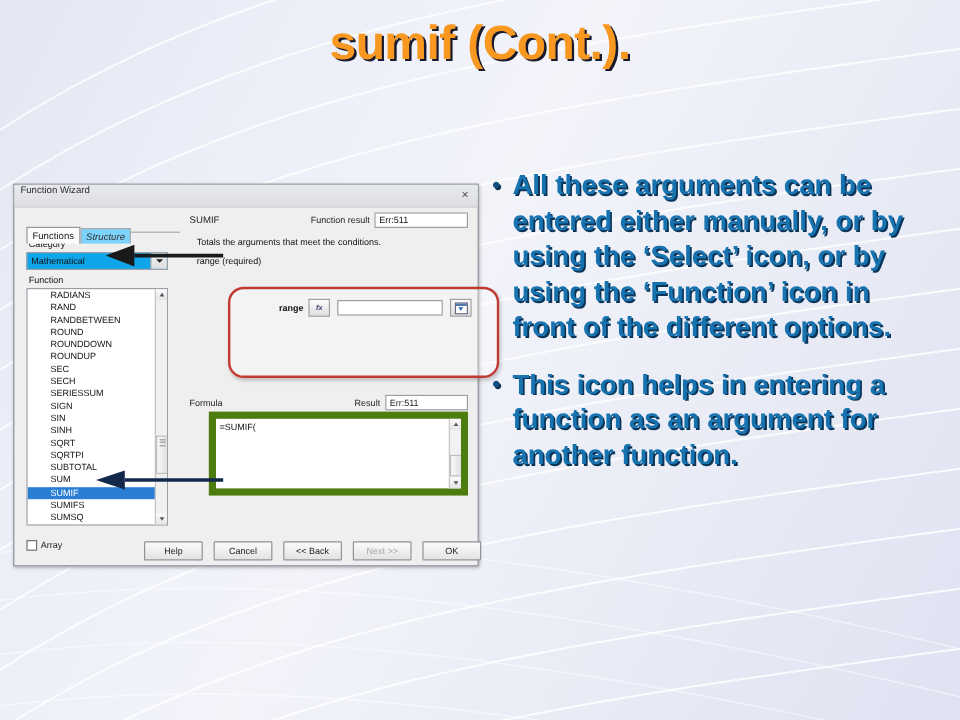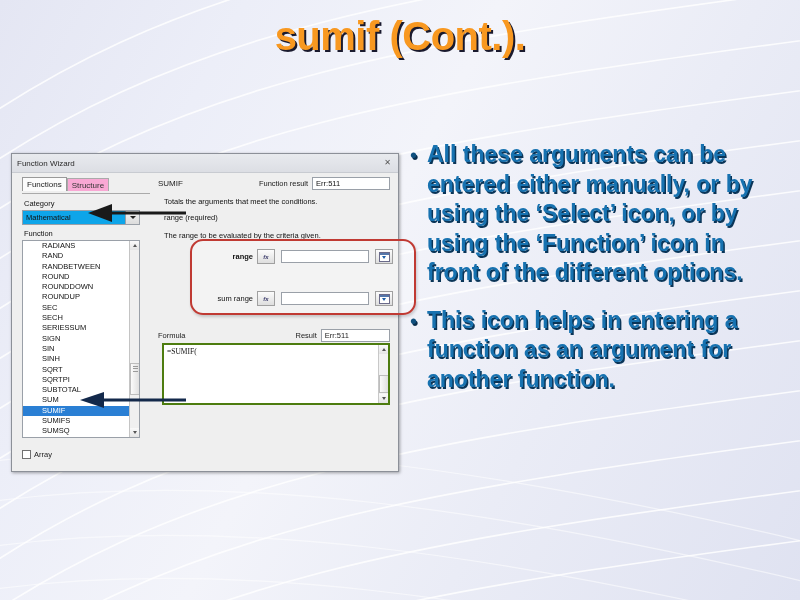--- a/index.html
+++ b/index.html
@@ -69,42 +69,42 @@
     background: #efefef;
     border: 1px solid #8c9098;
     box-shadow: 1px 1px 3px rgba(0,0,0,.35);
     font-size: 7.5px;
     color: #1c1c1c;
   }
   #dialog-titlebar {
     height: 18px;
     background: linear-gradient(#e8eaee, #dcdee4);
     border-bottom: 1px solid #c8cbd1;
-    display: flex; align-items: center;
+    display: flex; align-items: flex-start;
     padding: 0 5px;
     position: relative;
   }
   #dialog-title { font-size: 8px; color: #2a2a2a; }
   #dialog-close {
     position: absolute; right: 5px; top: 4px;
     width: 11px; height: 10px;
     font-size: 8px; line-height: 10px; text-align: center;
     color: #555;
   }
   #dialog-body { position: relative; width:100%; height: 298px; }
 
   
-  #tabs { position:absolute; left:10px; top:4px; display:flex; align-items:flex-end; }
+  #tabs { position:absolute; left:10px; top:16px; display:flex; align-items:flex-end; }
   .tab {
     font-size: 8px; padding: 2px 4px 1px 4px;
     border: 1px solid #aaa; border-bottom: none;
     background: #f6f6f6;
   }
   .tab.active { background: #fbfbfb; border-color:#999; position:relative; z-index:2; padding-bottom:2px;}
-  .tab.inactive { background: #f9a8d4; color:#333; }
+  .tab.inactive { background: #7dd3fc; color:#333;font-style:italic; }
   #tabstrip-line {
     position:absolute; left:10px; top:20px; width:128px;
     border-top: 1px solid #aaa;
   }
 
   
   #left-panel { position:absolute; left:10px; top:22px; width:128px; height: 248px; }
   .field-label { font-size: 7.5px; color:#111; margin: 4px 0 2px 2px; }
   #category-combo {
     position:relative;
@@ -206,22 +206,22 @@
 
   
   #formula-head { position:absolute; left:0; top:152px; width:100%; display:flex; align-items:center; }
   #formula-label { font-size:7.5px;text-align:right; }
   #result-label { font-size:7.5px; margin-left:110px; }
   #result-box {
     margin-left:4px; flex:1 1 auto; height:11px; background:#fff;
     border:1px solid #9aa0a8; font-size:7.5px; padding-left:3px; line-height:11px;
   }
   #formula-box {
-    position:absolute; left:4px; top:166px; right:0; height:58px;
-    background:#fff; border:2px solid #4d7c0f; overflow:hidden;font-family:Liberation Serif, serif;
+    position:absolute; left:16px; top:166px; right:0; height:58px;
+    background:#fff; border:6px solid #4d7c0f; overflow:hidden;
   }
   #formula-text { font-size:7.5px; padding:2px 0 0 3px; color:#111; }
   #formula-scroll {
     position:absolute; right:0; top:0; width:9px; height:100%;
     background:#f2f2f2; border-left:1px solid #c8c8c8;
   }
   #fs-thumb { position:absolute;left:0;top:30px;width:9px;height:16px;background:linear-gradient(90deg,#fbfbfb,#dcdcdc);border:1px solid #bdbdbd;}
 
   
   #btn-row { position:absolute; left:108px; top:278px; display:flex; gap:9px; }
@@ -356,43 +356,32 @@
       <div id="right-panel">
 
         <div id="rp-head">
           <span id="sumif-name">SUMIF</span>
           <span id="fnresult-label">Function result</span>
           <span id="fnresult-box">Err:511</span>
         </div>
 
         <div class="desc-line">Totals the arguments that meet the conditions.</div>
         <div class="desc-line" style="margin-top:7px">range (required)</div>
-        <div class="desc-line" style="margin-top:9px">The range to be evaluated by the criteria given.</div>
 
         <div id="args-highlight">
           <div class="arg-row" style="top:8px">
             <span class="arg-label bold">range</span>
             <span class="arg-fx">fx</span>
             <span class="arg-input"></span>
             <span class="arg-select">
               <span class="mini-sheet">
                   <i class="mini-arrow"></i>
                 </span>
             </span>
           </div>
-          <div class="arg-row" style="top:50px">
-            <span class="arg-label">sum range</span>
-            <span class="arg-fx">fx</span>
-            <span class="arg-input"></span>
-            <span class="arg-select">
-              <span class="mini-sheet">
-                  <i class="mini-arrow"></i>
-                </span>
-            </span>
-          </div>
         </div>
 
         <div id="formula-head">
           <span id="formula-label">Formula</span>
           <span id="result-label">Result</span>
           <span id="result-box">Err:511</span>
         </div>
 
         <div id="formula-box">
           <div id="formula-text">=SUMIF(</div>
@@ -401,20 +390,27 @@
                 <i class="up"></i>
               </div>
             <div id="fs-thumb"></div>
             <div class="sb-arrow bot">
                 <i class="dn"></i>
               </div>
           </div>
         </div>
       </div>
 
+      <div id="btn-row">
+        <div class="dlg-btn">Help</div>
+        <div class="dlg-btn">Cancel</div>
+        <div class="dlg-btn">&lt;&lt; Back</div>
+        <div class="dlg-btn disabled">Next &gt;&gt;</div>
+        <div class="dlg-btn">OK</div>
+      </div>
 
     </div>
   </div>
 
   <svg class="ann-arrow" style="left:78px; top:202px;" width="110" height="22">
     <line x1="108" y1="11" x2="34" y2="11" stroke="#1a1a1a" stroke-width="3"></line>
     <polygon points="34,2 34,20 10,11" fill="#1a1a1a"></polygon>
   </svg>
 
   <svg class="ann-arrow" style="left:62px; top:390px;" width="126" height="20">

